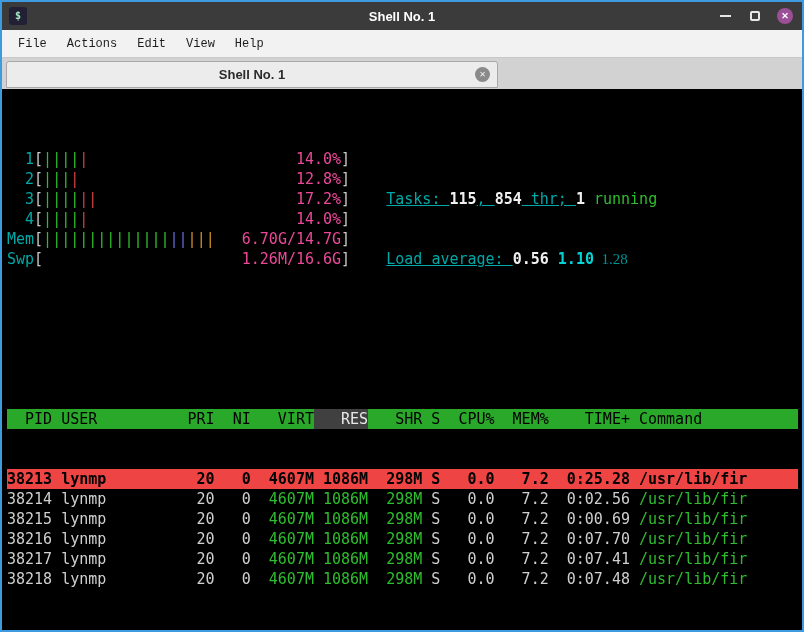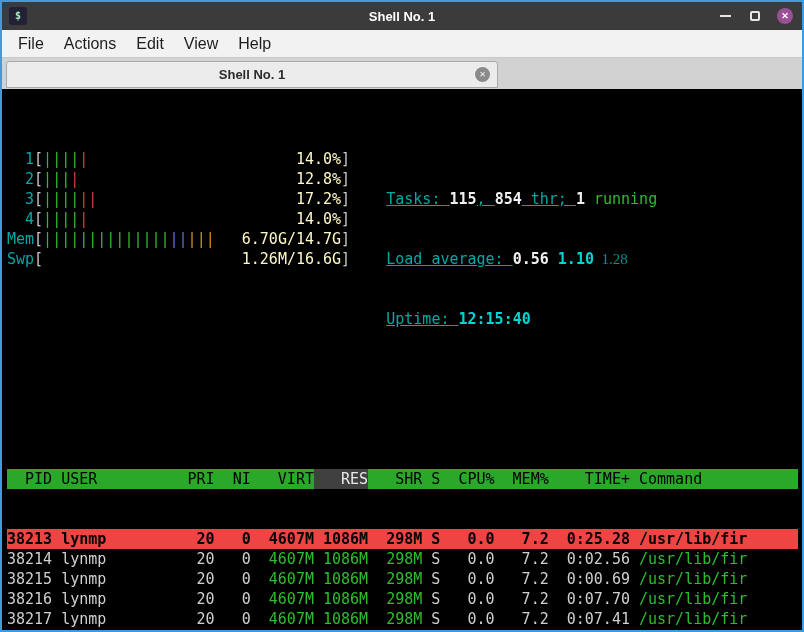--- a/index.html
+++ b/index.html
@@ -11,38 +11,38 @@
   .title-icon { width:18px; height:18px; margin-left:7px; background:#232036; border-radius:3px; color:#9fe8c0; font:bold 10px/18px "DejaVu Sans Mono", monospace; text-align:center; }
   .win-title { position:absolute; left:0; right:0; text-align:center; color:#ffffff; font-weight:bold; font-size:13px; pointer-events:none; }
   .controls { position:absolute; right:8px; top:0; height:28px; display:flex; align-items:center; gap:12px; }
   .ctrl { width:18px; height:18px; display:flex; align-items:center; justify-content:center; cursor:default; }
   .min-glyph { width:11px; height:2px; background:#e6e6e6; display:block; }
   .max-glyph { width:10px; height:10px; border:2px solid #e6e6e6; border-radius:2px; display:block; }
   .close-circle { width:16px; height:16px; border-radius:50%; background:#9b4f96; color:#fff; font-size:9px; line-height:16px; text-align:center; font-weight:bold; }
 
   
   .menubar { height:28px; background:#f2f2f2; border-bottom:1px solid #c9c9c9; display:flex; align-items:center; padding-left:6px; flex:0 0 auto; }
-  .menu-item { padding:4px 10px; font-size:16px; color:#1d1d1d; }
+  .menu-item { padding:4px 10px; font-size:12px; color:#1d1d1d;font-family:Liberation Mono, monospace; }
 
   
   .tabbar { height:31px; background:#d2d2d2; display:flex; align-items:flex-end; padding:0 4px; flex:0 0 auto; }
   .tab { width:492px; height:27px; margin-bottom:1px; background:#ececec; border:1px solid #a8a8a8; border-radius:3px 3px 0 0; display:flex; align-items:center; position:relative; }
   .tab-label { flex:1; text-align:center; font-size:13px; font-weight:bold; color:#2b2b2b; }
   .tab-close { position:absolute; right:7px; width:15px; height:15px; border-radius:50%; background:#8a8a8a; color:#f2f2f2; font-size:8px; line-height:15px; text-align:center; }
 
   
   .terminal { flex:1 1 auto; background:#000; font-family:"DejaVu Sans Mono", monospace; font-size:15px; line-height:20px; color:#c8c8c8; padding:20px 4px 0 5px; overflow:hidden; white-space:pre; }
   .line { height:20px; white-space:pre; }
   .top { display:flex; }
 
   
   .mlabel { display:inline-block; width:3ch; text-align:right; color:#00a8a8; }
   .bracket { color:#c8c8c8; }
   .mbody { display:inline-block; width:33ch; position:relative; vertical-align:top; }
-  .mvalue { position:absolute; right:0; top:0; color:#fef9c3; }
+  .mvalue { position:absolute; right:0; top:0; color:#ec4899; }
   .tick-g { color:#2ebd2e; } .tick-r { color:#cc4040; } .tick-b { color:#5f6fd0; } .tick-o { color:#d09020; }
 
   
   .stats { margin-left:4ch; }
   .cyan { color:#00a8a8;text-decoration:underline; } .bwhite { color:#f0f0f0; font-weight:bold; }
   .bcyan { color:#00d4d4; font-weight:bold; } .dcyan { color:#009090;font-family:Liberation Serif, serif; }
   .green { color:#2ebd2e; }
   .gap1 { margin-left:1ch; }
 
   
@@ -94,21 +94,20 @@
         <span class="tab-close">✕</span>
       </div>
   </div>
 
   <div class="terminal">
     <div class="top">
       <div><div class="line"><span class="mlabel">1</span><span class="bracket">[</span><span class="mbody"><span class="tick-g">|</span><span class="tick-g">|</span><span class="tick-g">|</span><span class="tick-g">|</span><span class="tick-r">|</span><span class="mvalue">14.0%</span></span><span class="bracket">]</span></div><div class="line"><span class="mlabel">2</span><span class="bracket">[</span><span class="mbody"><span class="tick-g">|</span><span class="tick-g">|</span><span class="tick-g">|</span><span class="tick-r">|</span><span class="mvalue">12.8%</span></span><span class="bracket">]</span></div><div class="line"><span class="mlabel">3</span><span class="bracket">[</span><span class="mbody"><span class="tick-g">|</span><span class="tick-g">|</span><span class="tick-g">|</span><span class="tick-g">|</span><span class="tick-r">|</span><span class="tick-r">|</span><span class="mvalue">17.2%</span></span><span class="bracket">]</span></div><div class="line"><span class="mlabel">4</span><span class="bracket">[</span><span class="mbody"><span class="tick-g">|</span><span class="tick-g">|</span><span class="tick-g">|</span><span class="tick-g">|</span><span class="tick-r">|</span><span class="mvalue">14.0%</span></span><span class="bracket">]</span></div><div class="line"><span class="mlabel">Mem</span><span class="bracket">[</span><span class="mbody"><span class="tick-g">|</span><span class="tick-g">|</span><span class="tick-g">|</span><span class="tick-g">|</span><span class="tick-g">|</span><span class="tick-g">|</span><span class="tick-g">|</span><span class="tick-g">|</span><span class="tick-g">|</span><span class="tick-g">|</span><span class="tick-g">|</span><span class="tick-g">|</span><span class="tick-g">|</span><span class="tick-g">|</span><span class="tick-b">|</span><span class="tick-b">|</span><span class="tick-o">|</span><span class="tick-o">|</span><span class="tick-o">|</span><span class="mvalue">6.70G/14.7G</span></span><span class="bracket">]</span></div><div class="line"><span class="mlabel">Swp</span><span class="bracket">[</span><span class="mbody"><span class="mvalue">1.26M/16.6G</span></span><span class="bracket">]</span></div></div>
       <div class="stats">
         <div class="line"><span class="cyan">Tasks: </span><span class="bwhite">115</span><span class="cyan">, </span><span class="bwhite">854</span><span class="cyan"> thr; </span><span class="bwhite">1</span><span class="green"> running</span></div>
         <div class="line"><span class="cyan">Load average: </span><span class="bwhite">0.56</span><span class="bcyan gap1">1.10</span><span class="dcyan gap1">1.28</span></div>
-        <div class="line"><span class="cyan">Uptime: </span><span class="bcyan">12:15:40</span></div>
       </div>
     </div>
     <div class="line"></div>
     <div class="thead"><span class="cell c-pid">PID</span><span class="cell c-user">USER</span><span class="cell c-pri">PRI</span><span class="cell c-ni">NI</span><span class="cell c-virt">VIRT</span><span class="cell c-res sortcol">RES</span><span class="cell c-shr">SHR</span><span class="cell c-s">S</span><span class="cell c-cpu">CPU%</span><span class="cell c-mem">MEM%</span><span class="cell c-time">TIME+</span><span class="cell c-cmd">Command</span></div>
     <div><div class="prow selected"><span class="cell c-pid">38213</span><span class="cell c-user">lynmp</span><span class="cell c-pri">20</span><span class="cell c-ni">0</span><span class="cell c-virt gtext">4607M</span><span class="cell c-res gtext">1086M</span><span class="cell c-shr gtext">298M</span><span class="cell c-s">S</span><span class="cell c-cpu">0.0</span><span class="cell c-mem">7.2</span><span class="cell c-time">0:25.28</span><span class="cell c-cmd gtext">/usr/lib/fir</span></div><div class="prow"><span class="cell c-pid">38214</span><span class="cell c-user">lynmp</span><span class="cell c-pri">20</span><span class="cell c-ni">0</span><span class="cell c-virt gtext">4607M</span><span class="cell c-res gtext">1086M</span><span class="cell c-shr gtext">298M</span><span class="cell c-s">S</span><span class="cell c-cpu">0.0</span><span class="cell c-mem">7.2</span><span class="cell c-time">0:02.56</span><span class="cell c-cmd gtext">/usr/lib/fir</span></div><div class="prow"><span class="cell c-pid">38215</span><span class="cell c-user">lynmp</span><span class="cell c-pri">20</span><span class="cell c-ni">0</span><span class="cell c-virt gtext">4607M</span><span class="cell c-res gtext">1086M</span><span class="cell c-shr gtext">298M</span><span class="cell c-s">S</span><span class="cell c-cpu">0.0</span><span class="cell c-mem">7.2</span><span class="cell c-time">0:00.69</span><span class="cell c-cmd gtext">/usr/lib/fir</span></div><div class="prow"><span class="cell c-pid">38216</span><span class="cell c-user">lynmp</span><span class="cell c-pri">20</span><span class="cell c-ni">0</span><span class="cell c-virt gtext">4607M</span><span class="cell c-res gtext">1086M</span><span class="cell c-shr gtext">298M</span><span class="cell c-s">S</span><span class="cell c-cpu">0.0</span><span class="cell c-mem">7.2</span><span class="cell c-time">0:07.70</span><span class="cell c-cmd gtext">/usr/lib/fir</span></div><div class="prow"><span class="cell c-pid">38217</span><span class="cell c-user">lynmp</span><span class="cell c-pri">20</span><span class="cell c-ni">0</span><span class="cell c-virt gtext">4607M</span><span class="cell c-res gtext">1086M</span><span class="cell c-shr gtext">298M</span><span class="cell c-s">S</span><span class="cell c-cpu">0.0</span><span class="cell c-mem">7.2</span><span class="cell c-time">0:07.41</span><span class="cell c-cmd gtext">/usr/lib/fir</span></div><div class="prow"><span class="cell c-pid">38218</span><span class="cell c-user">lynmp</span><span class="cell c-pri">20</span><span class="cell c-ni">0</span><span class="cell c-virt gtext">4607M</span><span class="cell c-res gtext">1086M</span><span class="cell c-shr gtext">298M</span><span class="cell c-s">S</span><span class="cell c-cpu">0.0</span><span class="cell c-mem">7.2</span><span class="cell c-time">0:07.48</span><span class="cell c-cmd gtext">/usr/lib/fir</span></div></div>
     
   </div>
 
 </div>
 

